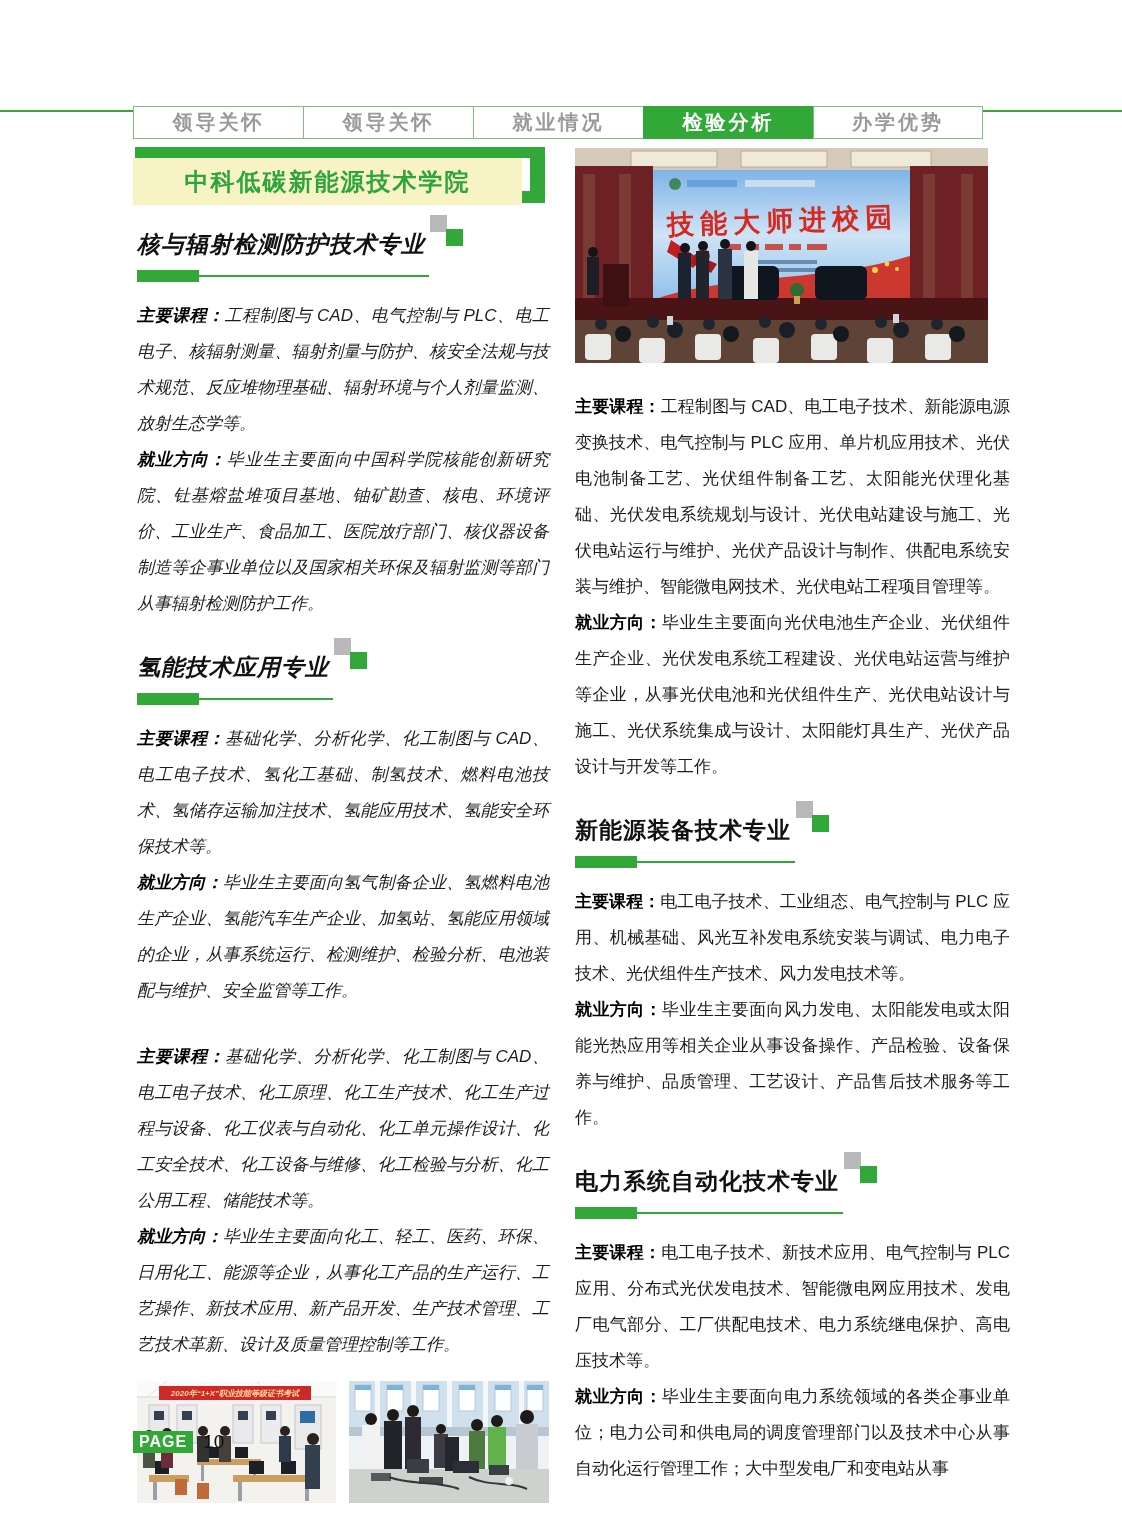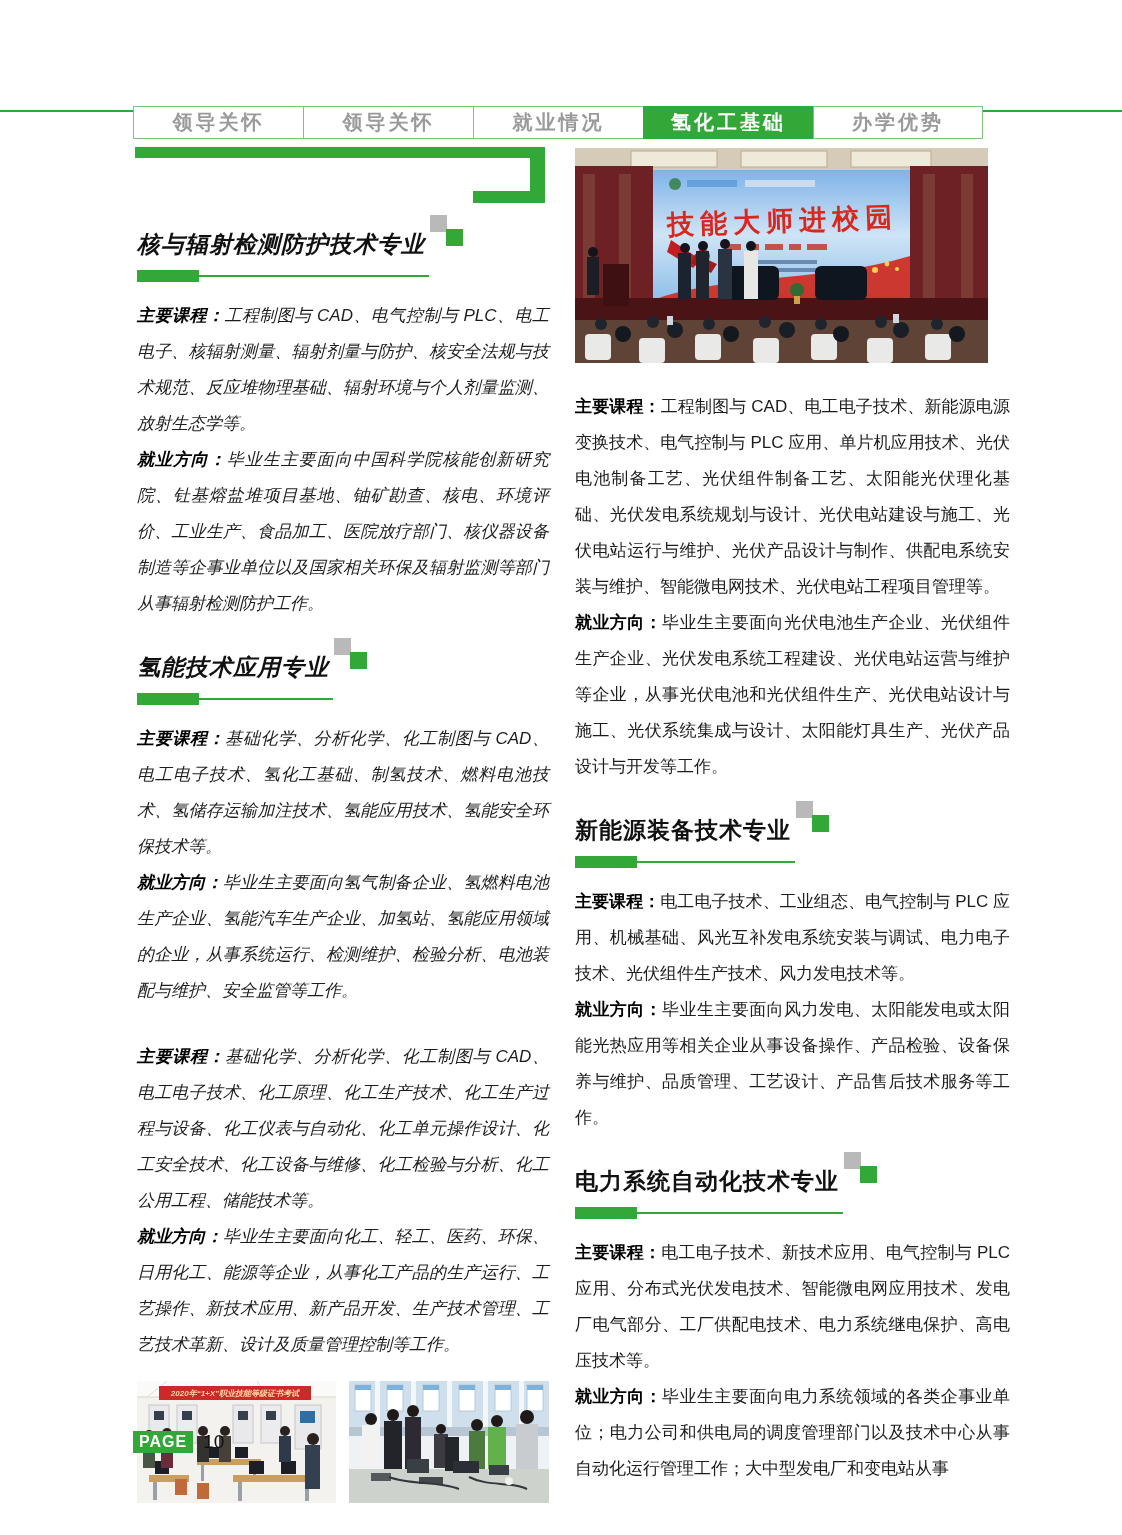--- a/index.html
+++ b/index.html
@@ -61,29 +61,32 @@
   .page-badge{background:var(--green);color:#fff;font-size:16px;font-weight:bold;letter-spacing:1px;padding:2px 6px;}
   .page-num{font-size:19px;color:#111;margin-left:10px;}
 </style>
 </head>
 <body>
 
 <div class="nav-tabs">
   <div class="tab">领导关怀</div>
   <div class="tab">领导关怀</div>
   <div class="tab">就业情况</div>
-  <div class="tab active">氢化工基础</div>
+  <div class="tab active">检验分析</div>
   <div class="tab">办学优势</div>
 </div>
 <div class="nav-line"></div>
 
 <div class="banner">
   <div class="bar-top"></div>
   <div class="bar-right"></div>
   <div class="bar-hook"></div>
+  <div class="box">
+    <span class="title">中科低碳新能源技术学院</span>
+  </div>
 </div>
 
 <div class="left-col">
 
   <div class="section">
     <div class="head-wrap">
       <h3 class="sec-title">核与辐射检测防护技术专业</h3>
       <span class="sq-gray"></span>
       <span class="sq-green"></span>
       <div class="head-rule">

